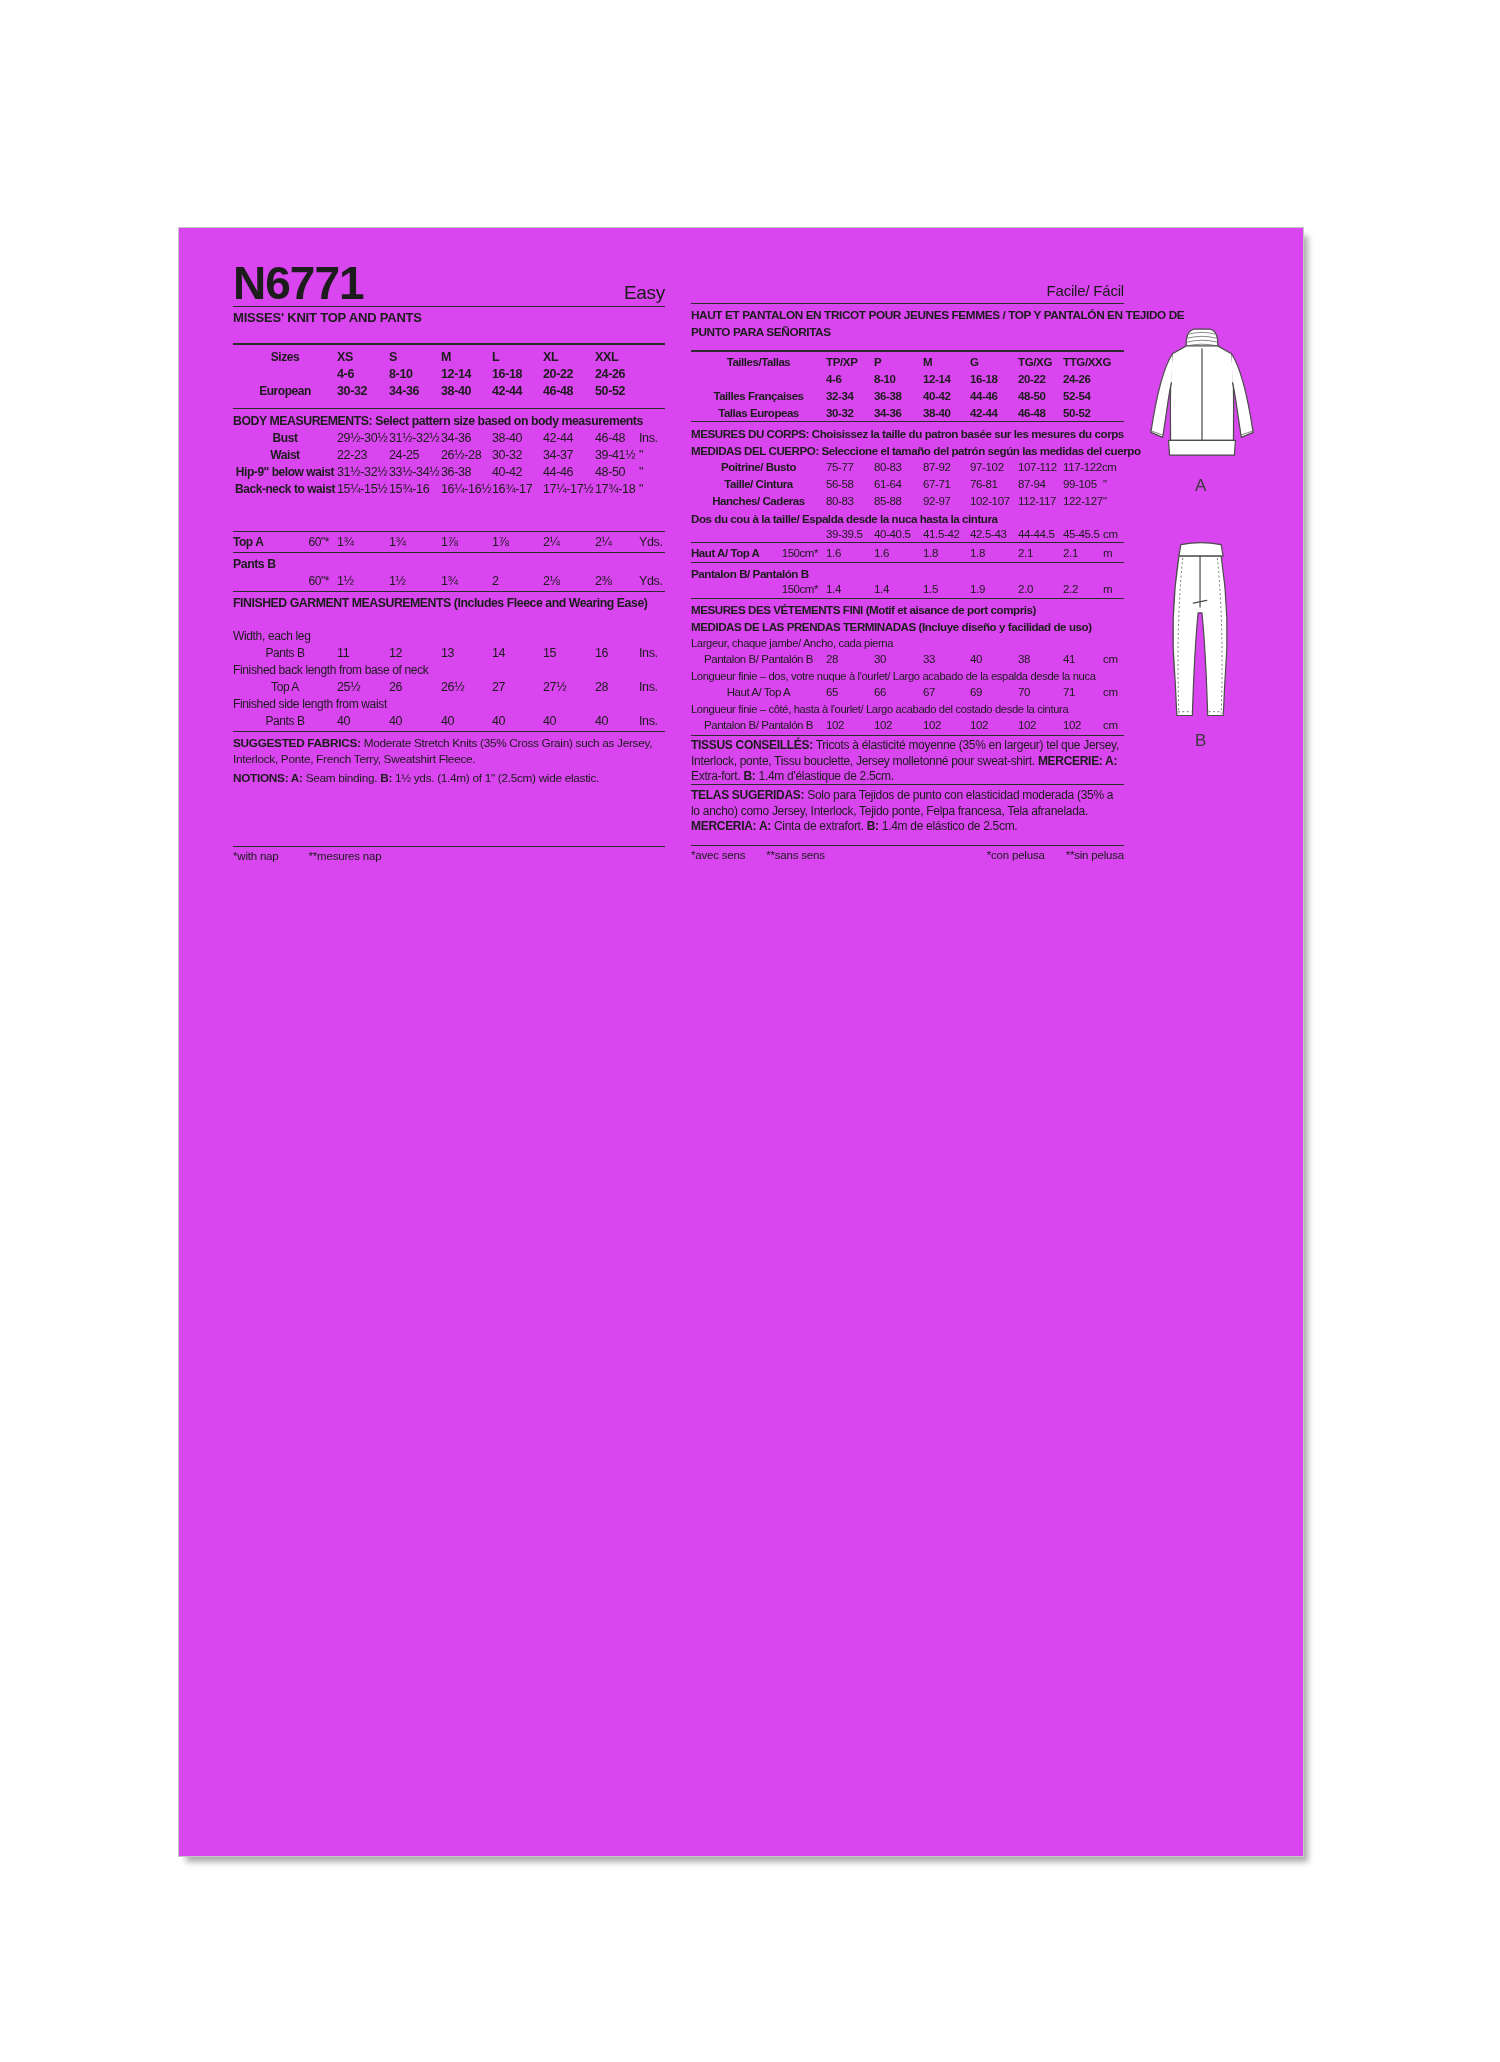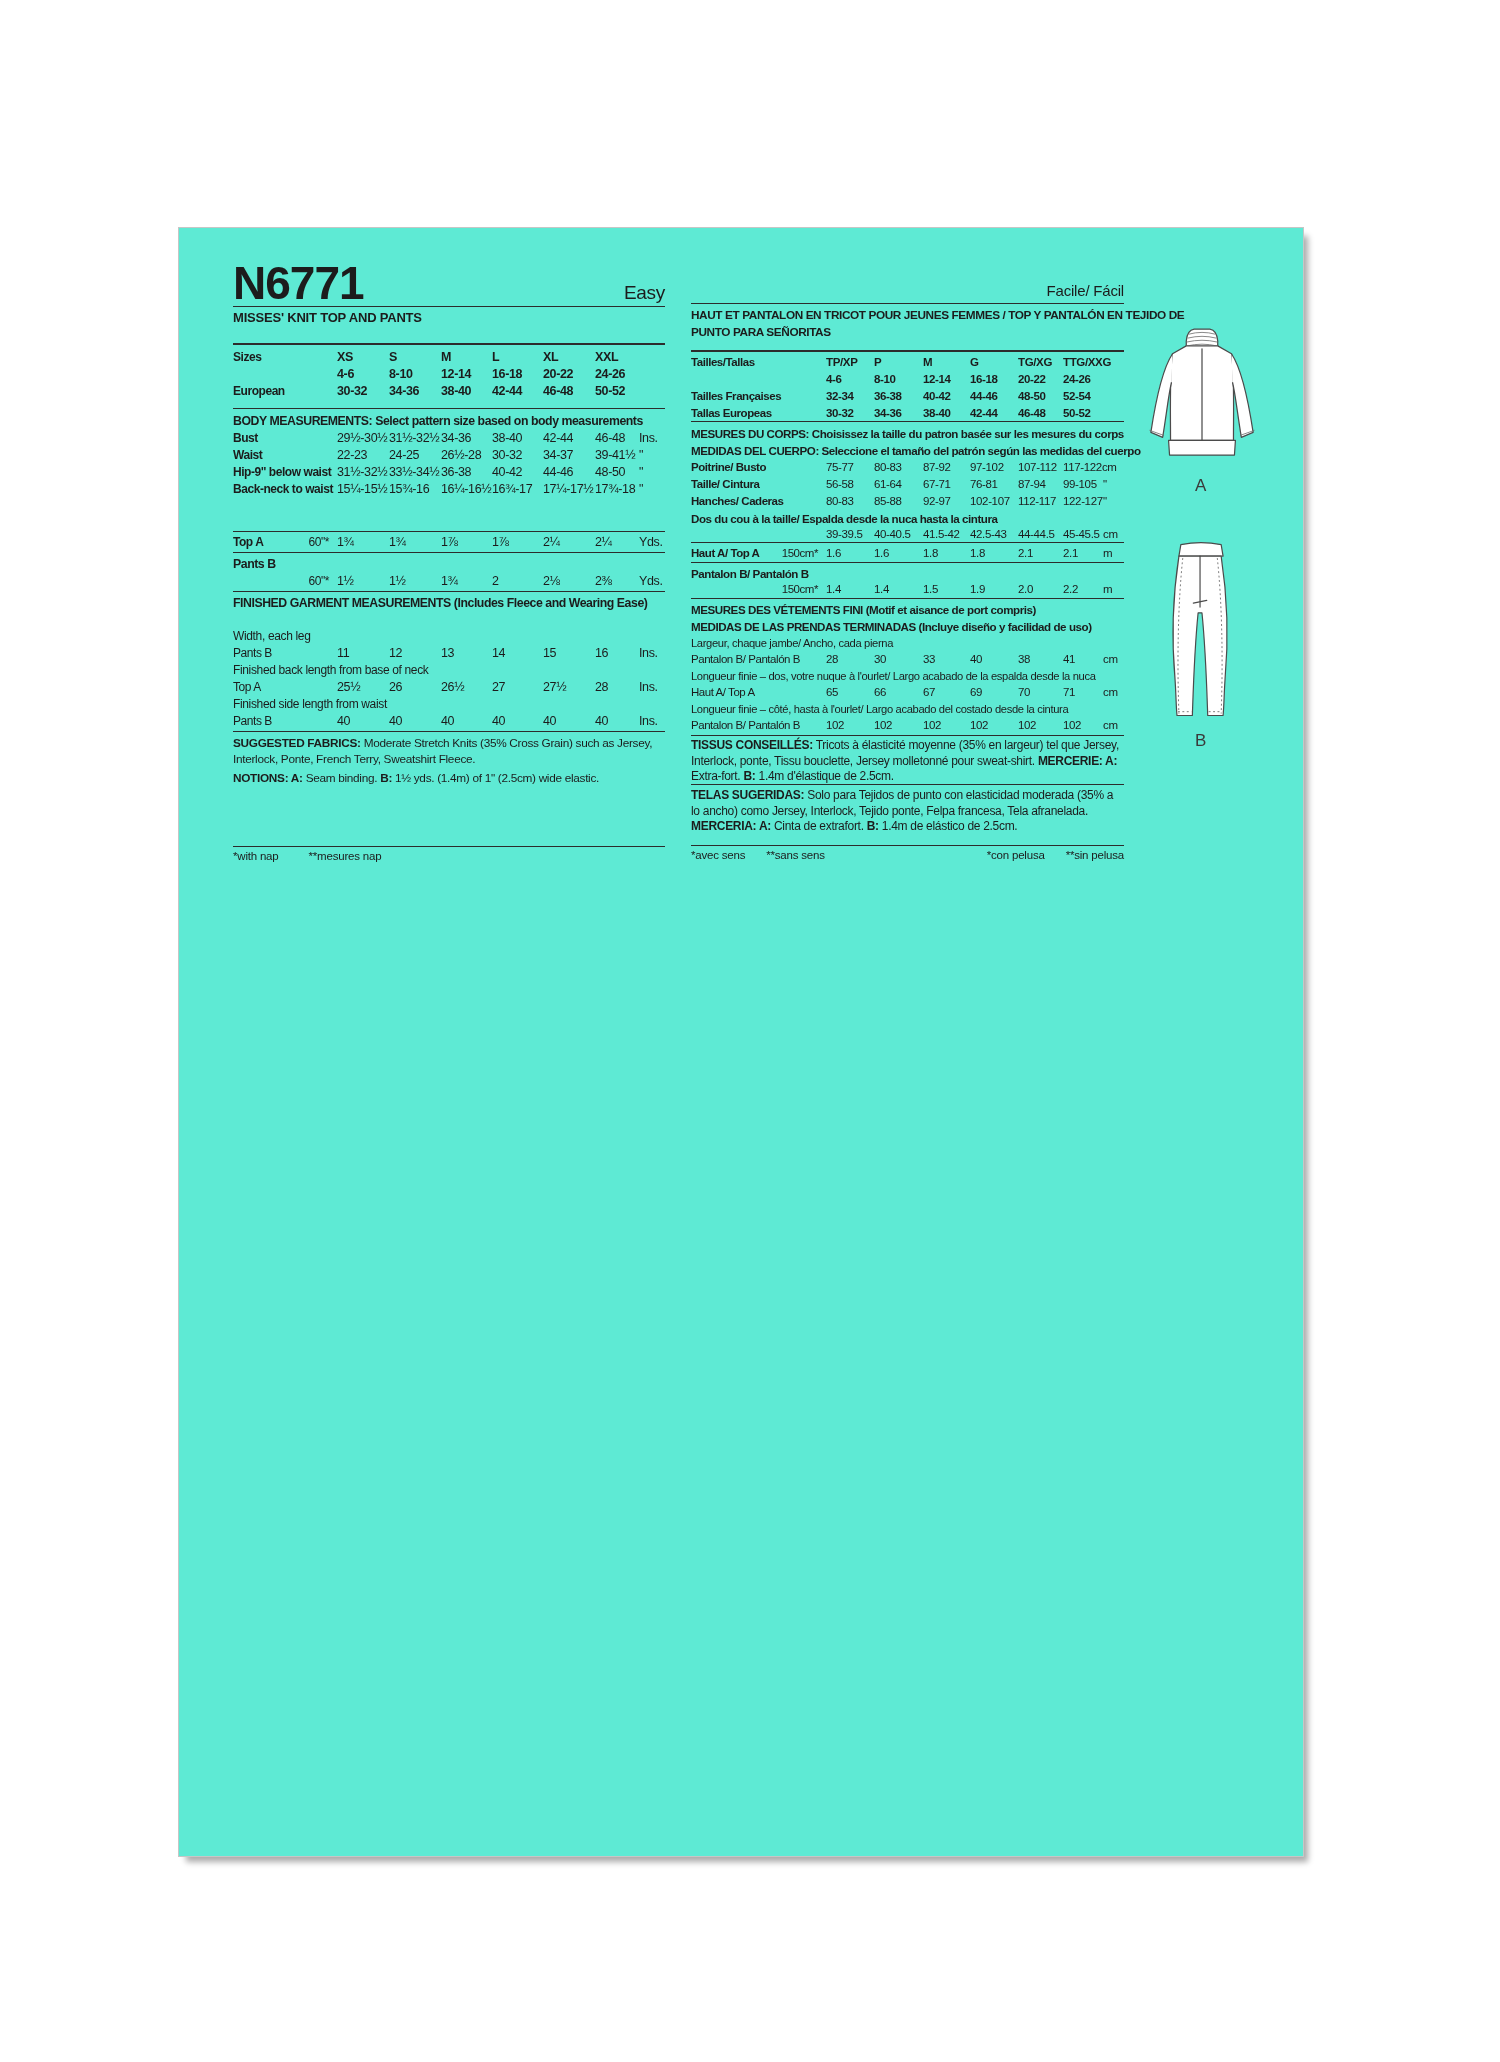--- a/index.html
+++ b/index.html
@@ -3,21 +3,21 @@
 <meta charset="utf-8">
 <style>
   html,body{margin:0;padding:0;}
   body{
     width:1500px;height:2062px;position:relative;background:#ffffff;
     font-family:"Liberation Sans","DejaVu Sans",sans-serif;color:#1c1c1c;
     -webkit-text-size-adjust:none;
   }
   .page{
     position:absolute;left:178px;top:227px;width:1124px;height:1628px;
-    background:#5eead4;border:1px solid #c6c6c6;
+    background:#d946ef;border:1px solid #c6c6c6;
     box-shadow:6px 7px 6px -2px rgba(0,0,0,.33);
   }
   .col{position:absolute;top:0;height:100%;}
   .colL{left:54px;width:432px;}
   .colR{left:512px;width:433px;}
   .colG{left:952px;width:140px;top:95px;height:650px;}
   .abs{position:absolute;left:0;right:0;}
   .rule{position:absolute;left:0;right:0;border-top:1.4px solid #2c2c2c;height:0;}
   .rule.thick{border-top-width:2.2px;}
   b,.b{font-weight:bold;}
@@ -25,21 +25,21 @@
   .hdr{display:flex;justify-content:space-between;align-items:flex-end;height:56px;}
   .pnum{font-size:46px;font-weight:bold;letter-spacing:-1px;line-height:.92;}
   .easy{font-size:19px;letter-spacing:-.3px;font-weight:500;}
   .ttl{font-size:13px;font-weight:bold;letter-spacing:-.2px;}
   
   .trow{position:absolute;left:0;width:100%;display:grid;height:17px;line-height:17px;
         font-size:12.5px;letter-spacing:-.35px;}
   .trow span{white-space:nowrap;overflow:visible;}
   .en{grid-template-columns:104px 52px 52px 51px 51px 52px 44px auto;}
   .fr{grid-template-columns:135px 48px 49px 47px 48px 45px 40px auto;font-size:11.5px;letter-spacing:-.35px;}
-  .lab{font-size:12px;letter-spacing:-.45px;}
+  .lab{font-size:12px;letter-spacing:-.45px;text-align:center;}
   .fr .lab{font-size:11.5px;}
   .boldrow span{font-weight:bold;}
   .lb .lab{font-weight:bold;}
   .flexlab{display:flex;justify-content:space-between;padding-right:8px;}
   .head{font-size:12.3px;font-weight:bold;letter-spacing:-.45px;white-space:nowrap;line-height:17px;}
   .colR .head{font-size:11.6px;}
   .sub{font-size:12px;letter-spacing:-.35px;white-space:nowrap;line-height:17px;}
   .colR .sub{font-size:11.2px;}
   .para{font-size:11.8px;letter-spacing:-.3px;line-height:16px;}
   .colR .para{font-size:12px;line-height:15.5px;}

